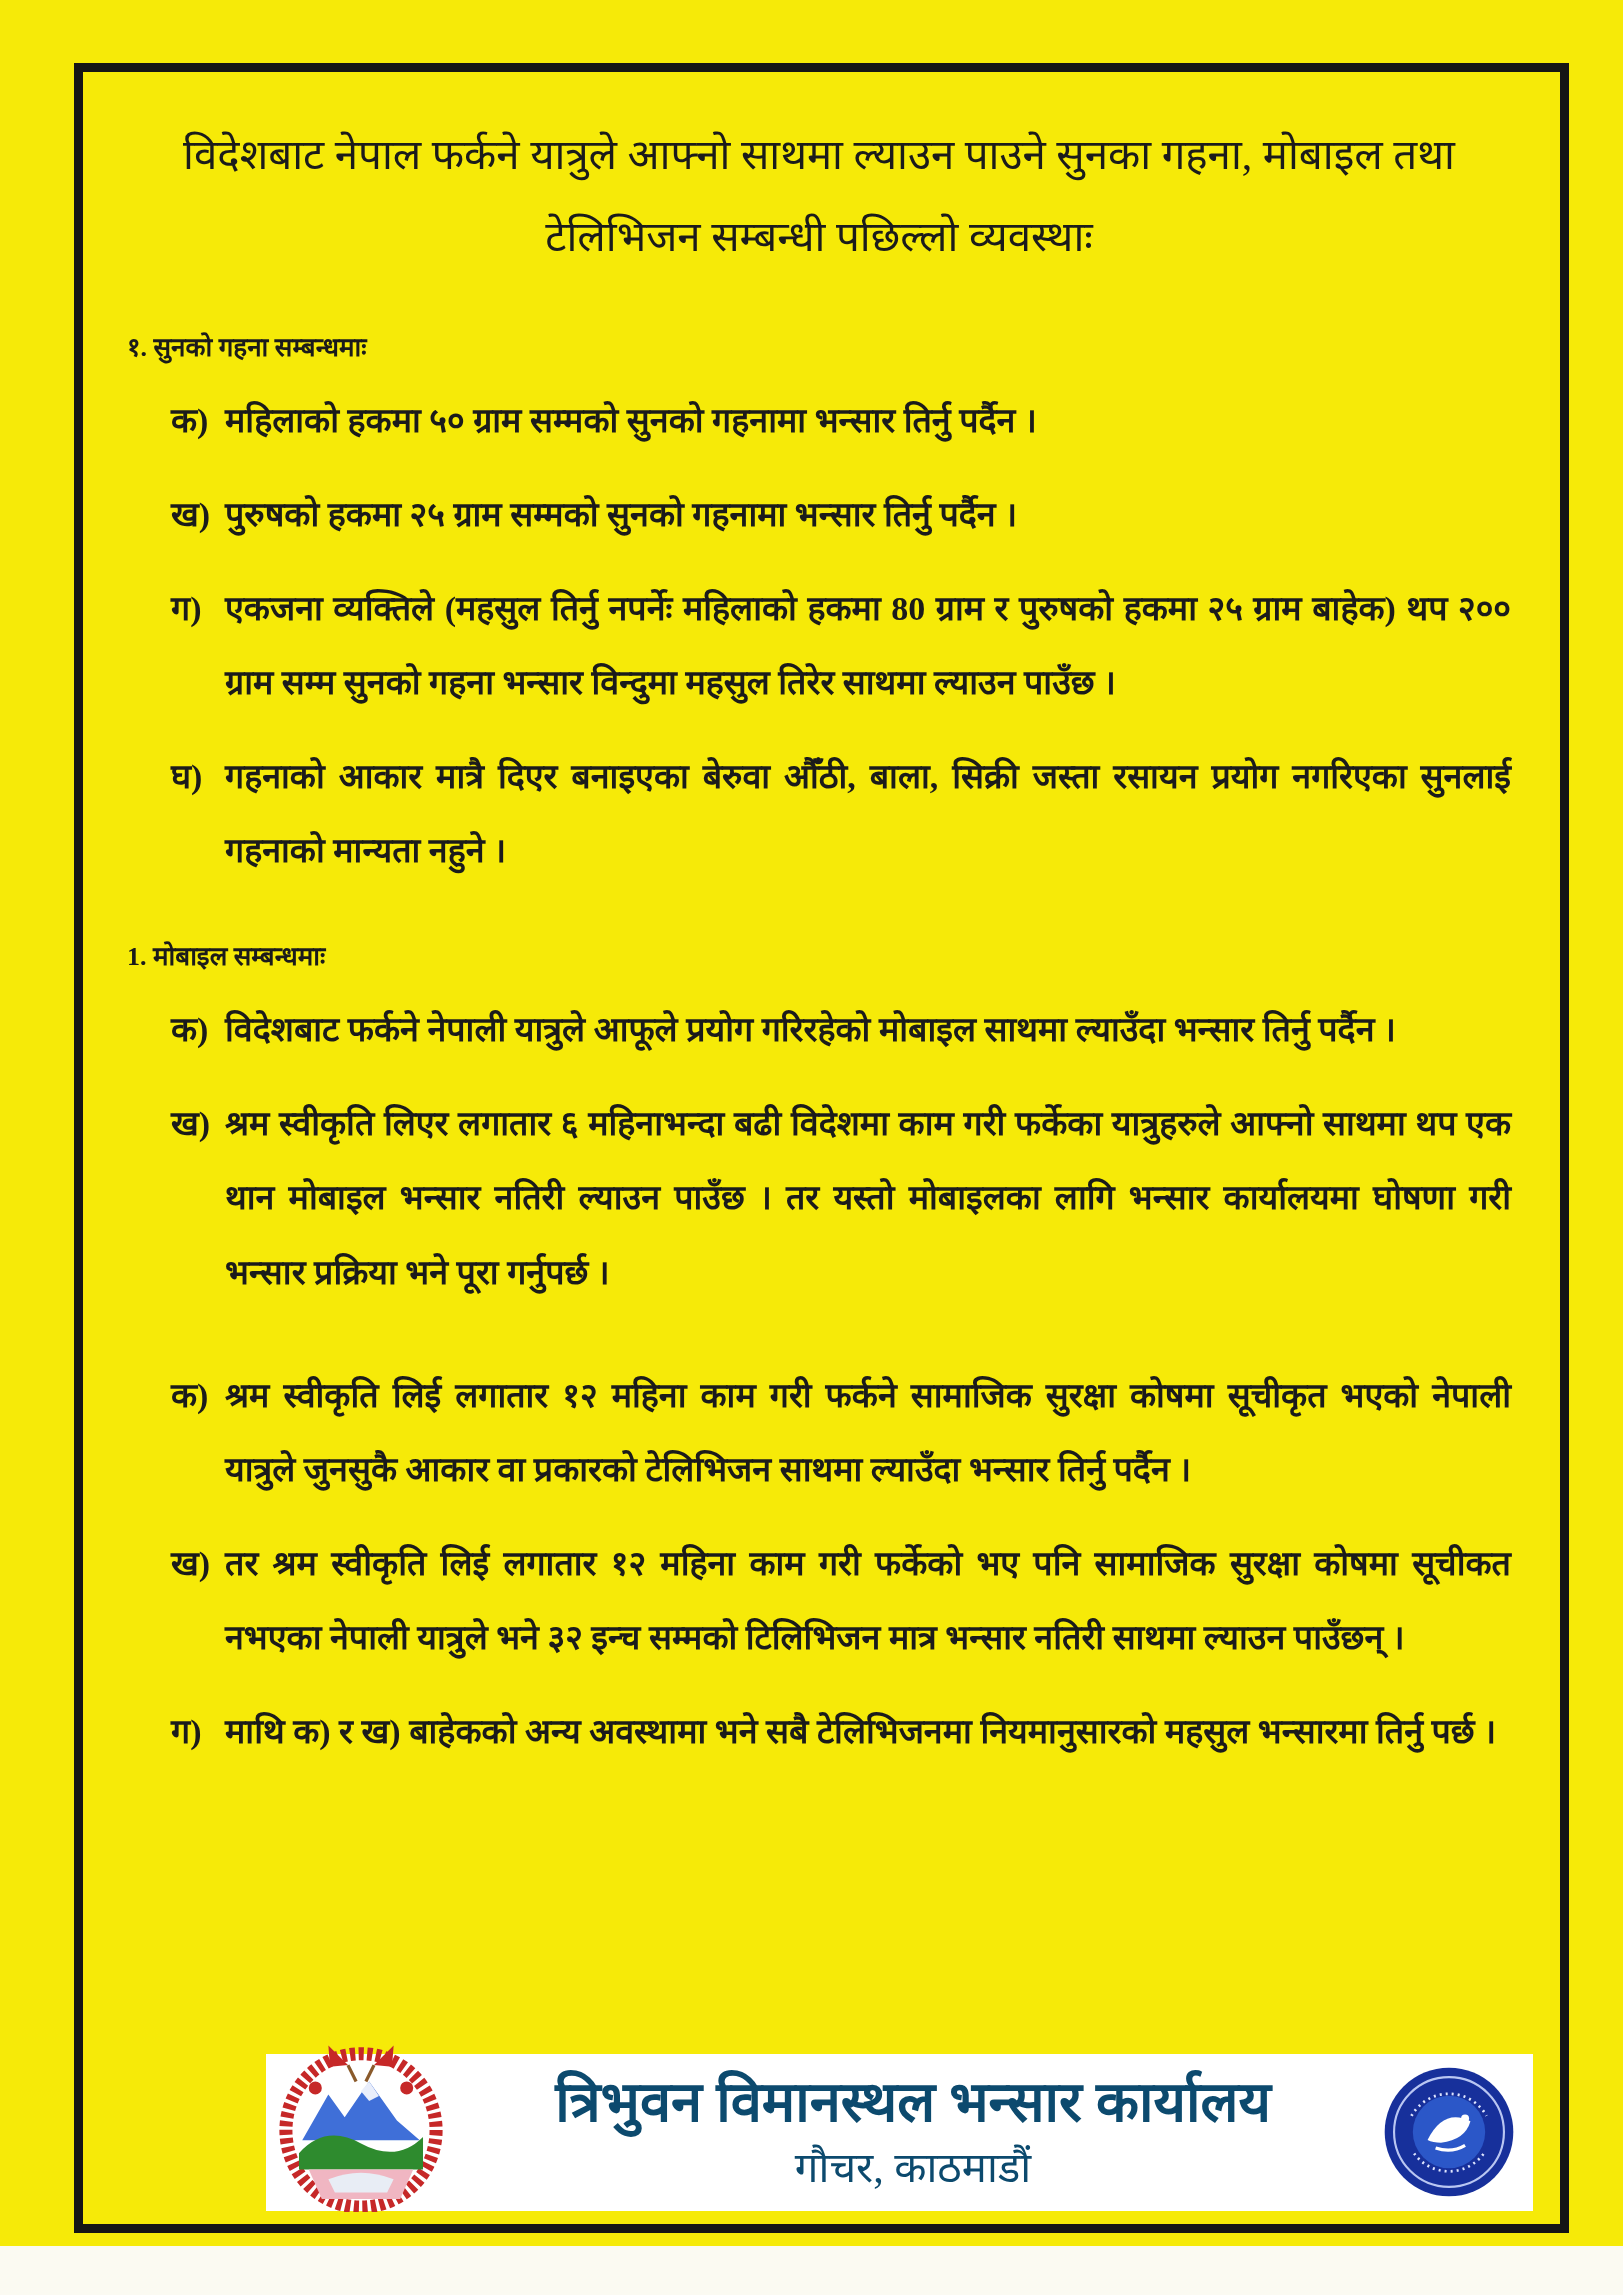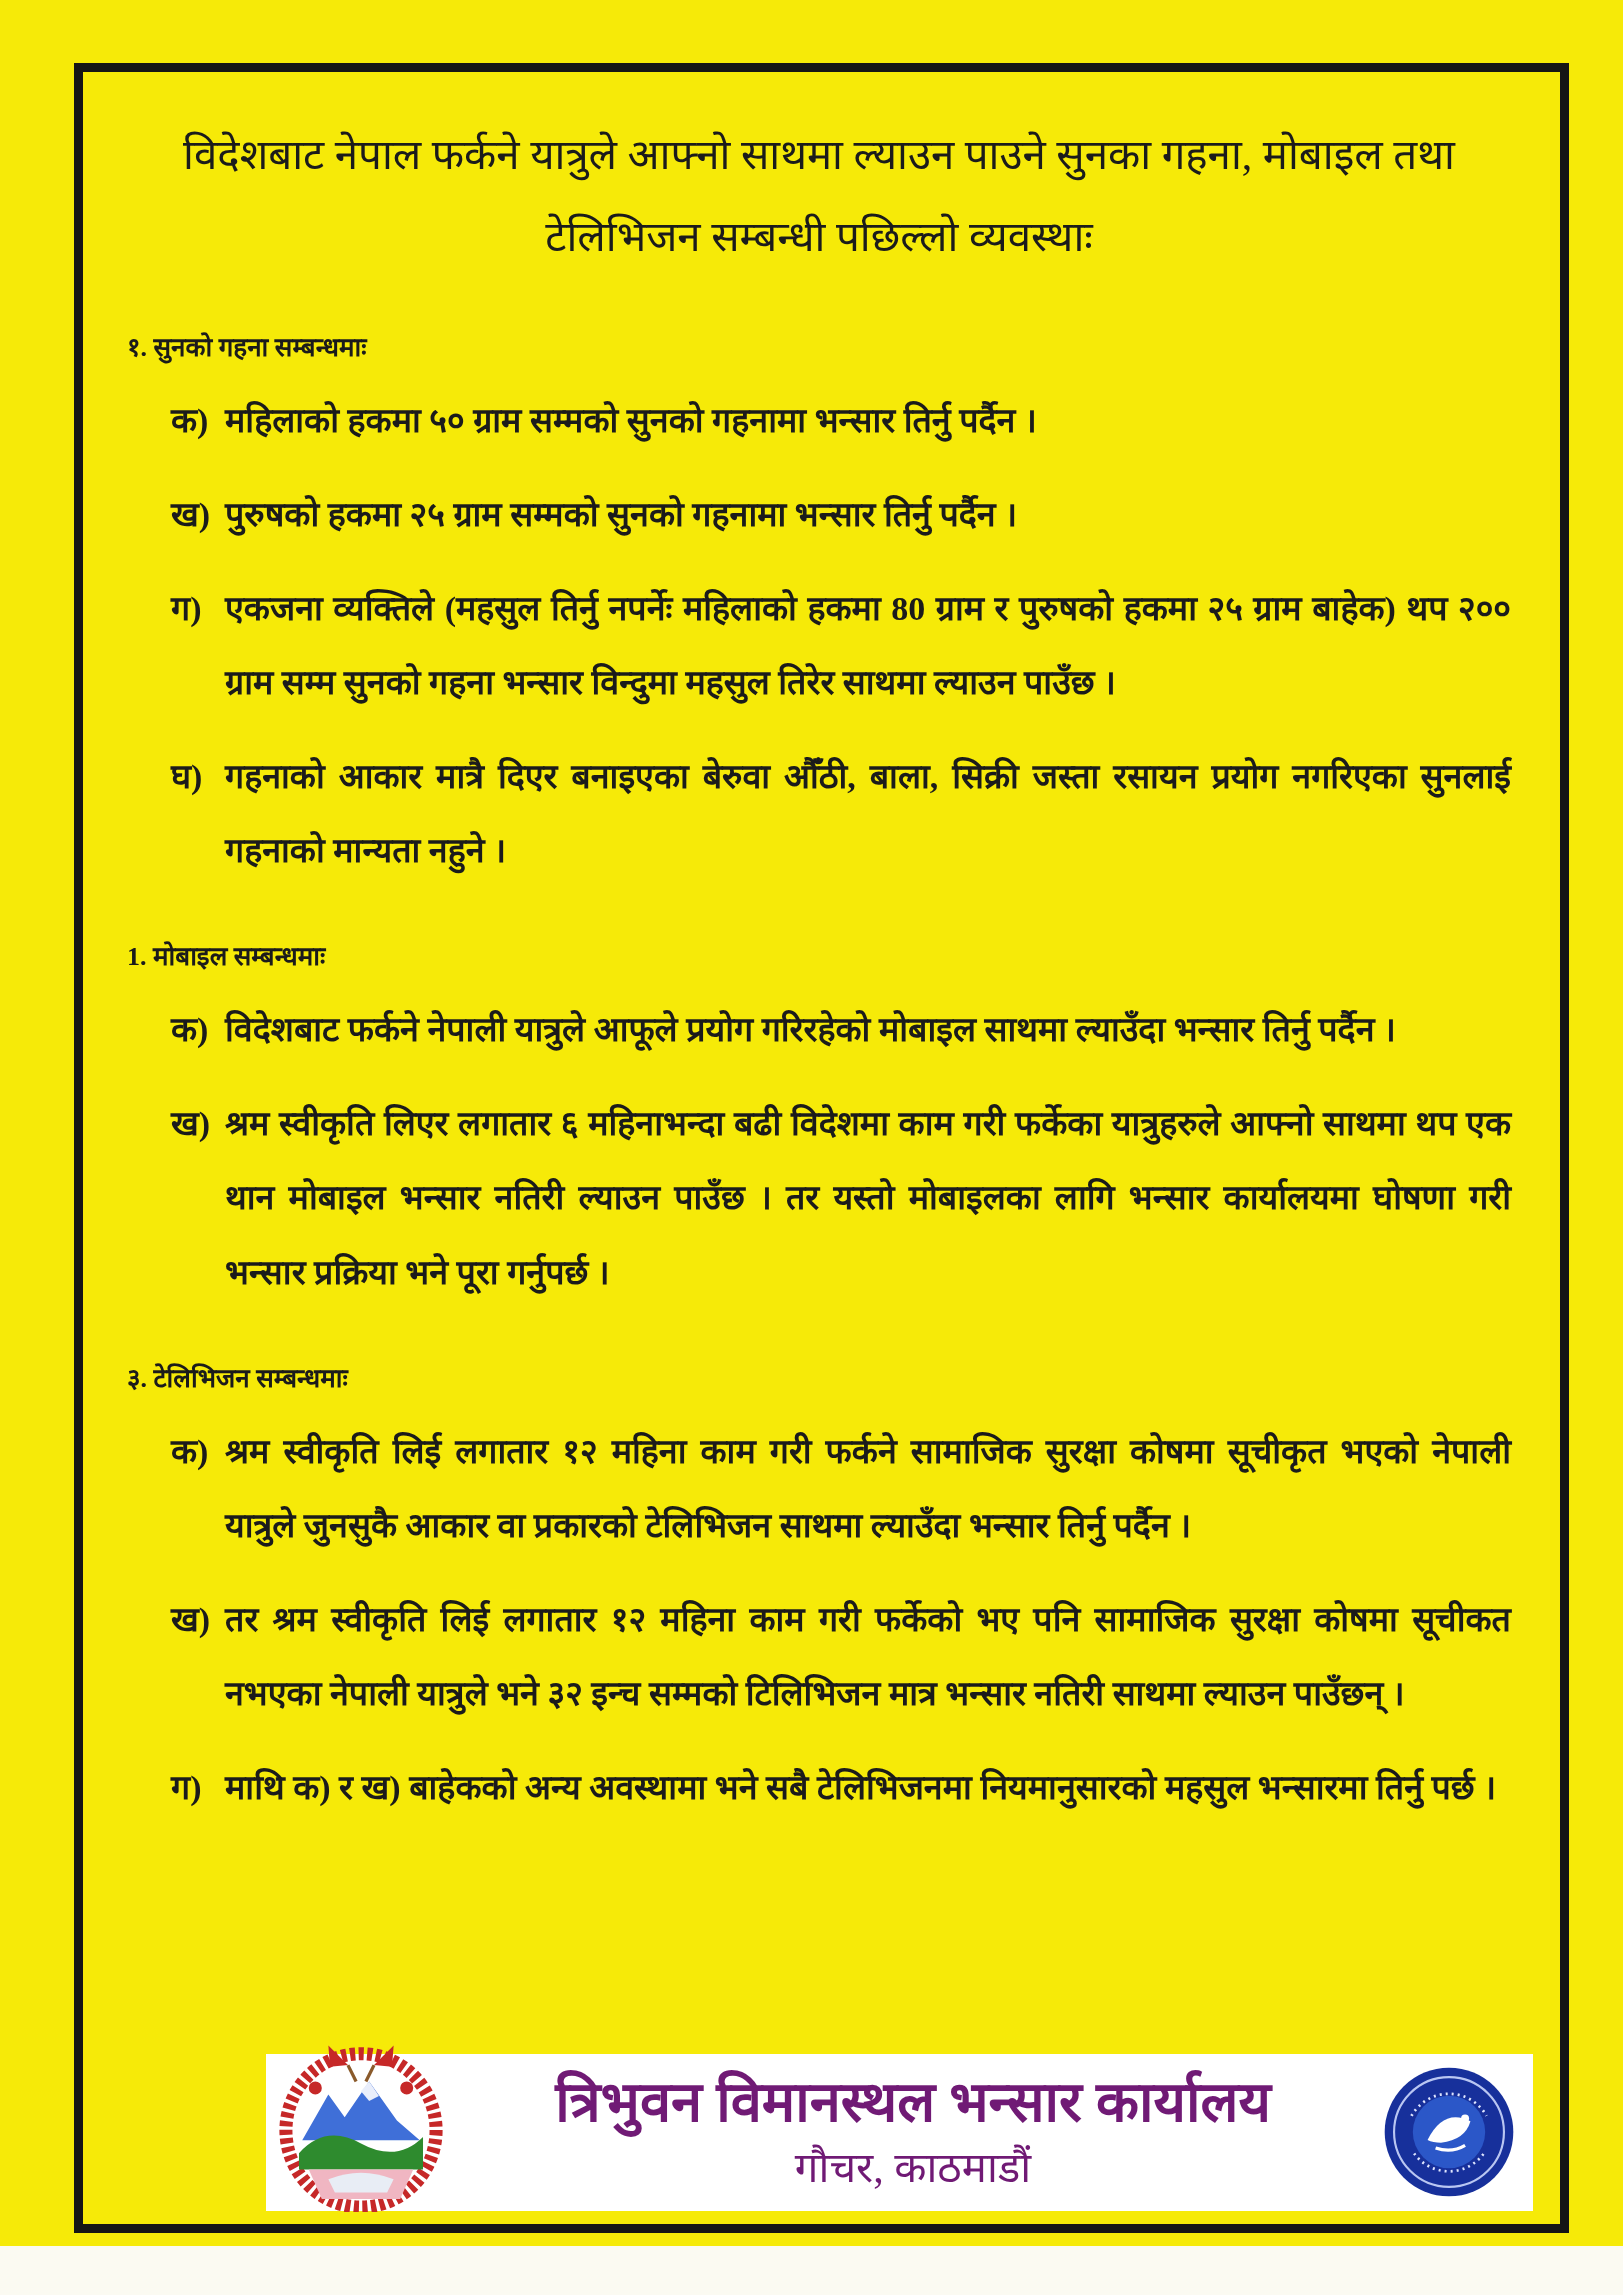--- a/index.html
+++ b/index.html
@@ -79,21 +79,21 @@
     height: 157px;
     background: #ffffff;
     display: flex;
     align-items: center;
     padding: 0 12px;
   }
 
   .footer-center {
     flex: 1;
     text-align: center;
-    color: #701a75;
+    color: #0c4a6e;
   }
 
   .office-name {
     font-size: 56px;
     font-weight: bold;
     line-height: 1.15;
   }
 
   .office-location {
     font-size: 42px;
@@ -156,21 +156,20 @@
         <span class="item-label">क)</span>
         <span class="item-text">विदेशबाट फर्कने नेपाली यात्रुले आफूले प्रयोग गरिरहेको मोबाइल साथमा ल्याउँदा भन्सार तिर्नु पर्दैन ।</span>
       </div>
       <div class="item">
         <span class="item-label">ख)</span>
         <span class="item-text">श्रम स्वीकृति लिएर लगातार ६ महिनाभन्दा बढी विदेशमा काम गरी फर्केका यात्रुहरुले आफ्नो साथमा थप एक थान मोबाइल भन्सार नतिरी ल्याउन पाउँछ । तर यस्तो मोबाइलका लागि भन्सार कार्यालयमा घोषणा गरी भन्सार प्रक्रिया भने पूरा गर्नुपर्छ ।</span>
       </div>
     </div>
 
     <div class="section">
-      <div class="section-heading">३. टेलिभिजन सम्बन्धमाः</div>
       <div class="item">
         <span class="item-label">क)</span>
         <span class="item-text">श्रम स्वीकृति लिई लगातार १२ महिना काम गरी फर्कने सामाजिक सुरक्षा कोषमा सूचीकृत भएको नेपाली यात्रुले जुनसुकै आकार वा प्रकारको टेलिभिजन साथमा ल्याउँदा भन्सार तिर्नु पर्दैन ।</span>
       </div>
       <div class="item">
         <span class="item-label">ख)</span>
         <span class="item-text">तर श्रम स्वीकृति लिई लगातार १२ महिना काम गरी फर्केको भए पनि सामाजिक सुरक्षा कोषमा सूचीकत नभएका नेपाली यात्रुले भने ३२ इन्च सम्मको टिलिभिजन मात्र भन्सार नतिरी साथमा ल्याउन पाउँछन् ।</span>
       </div>
       <div class="item">
         <span class="item-label">ग)</span>

